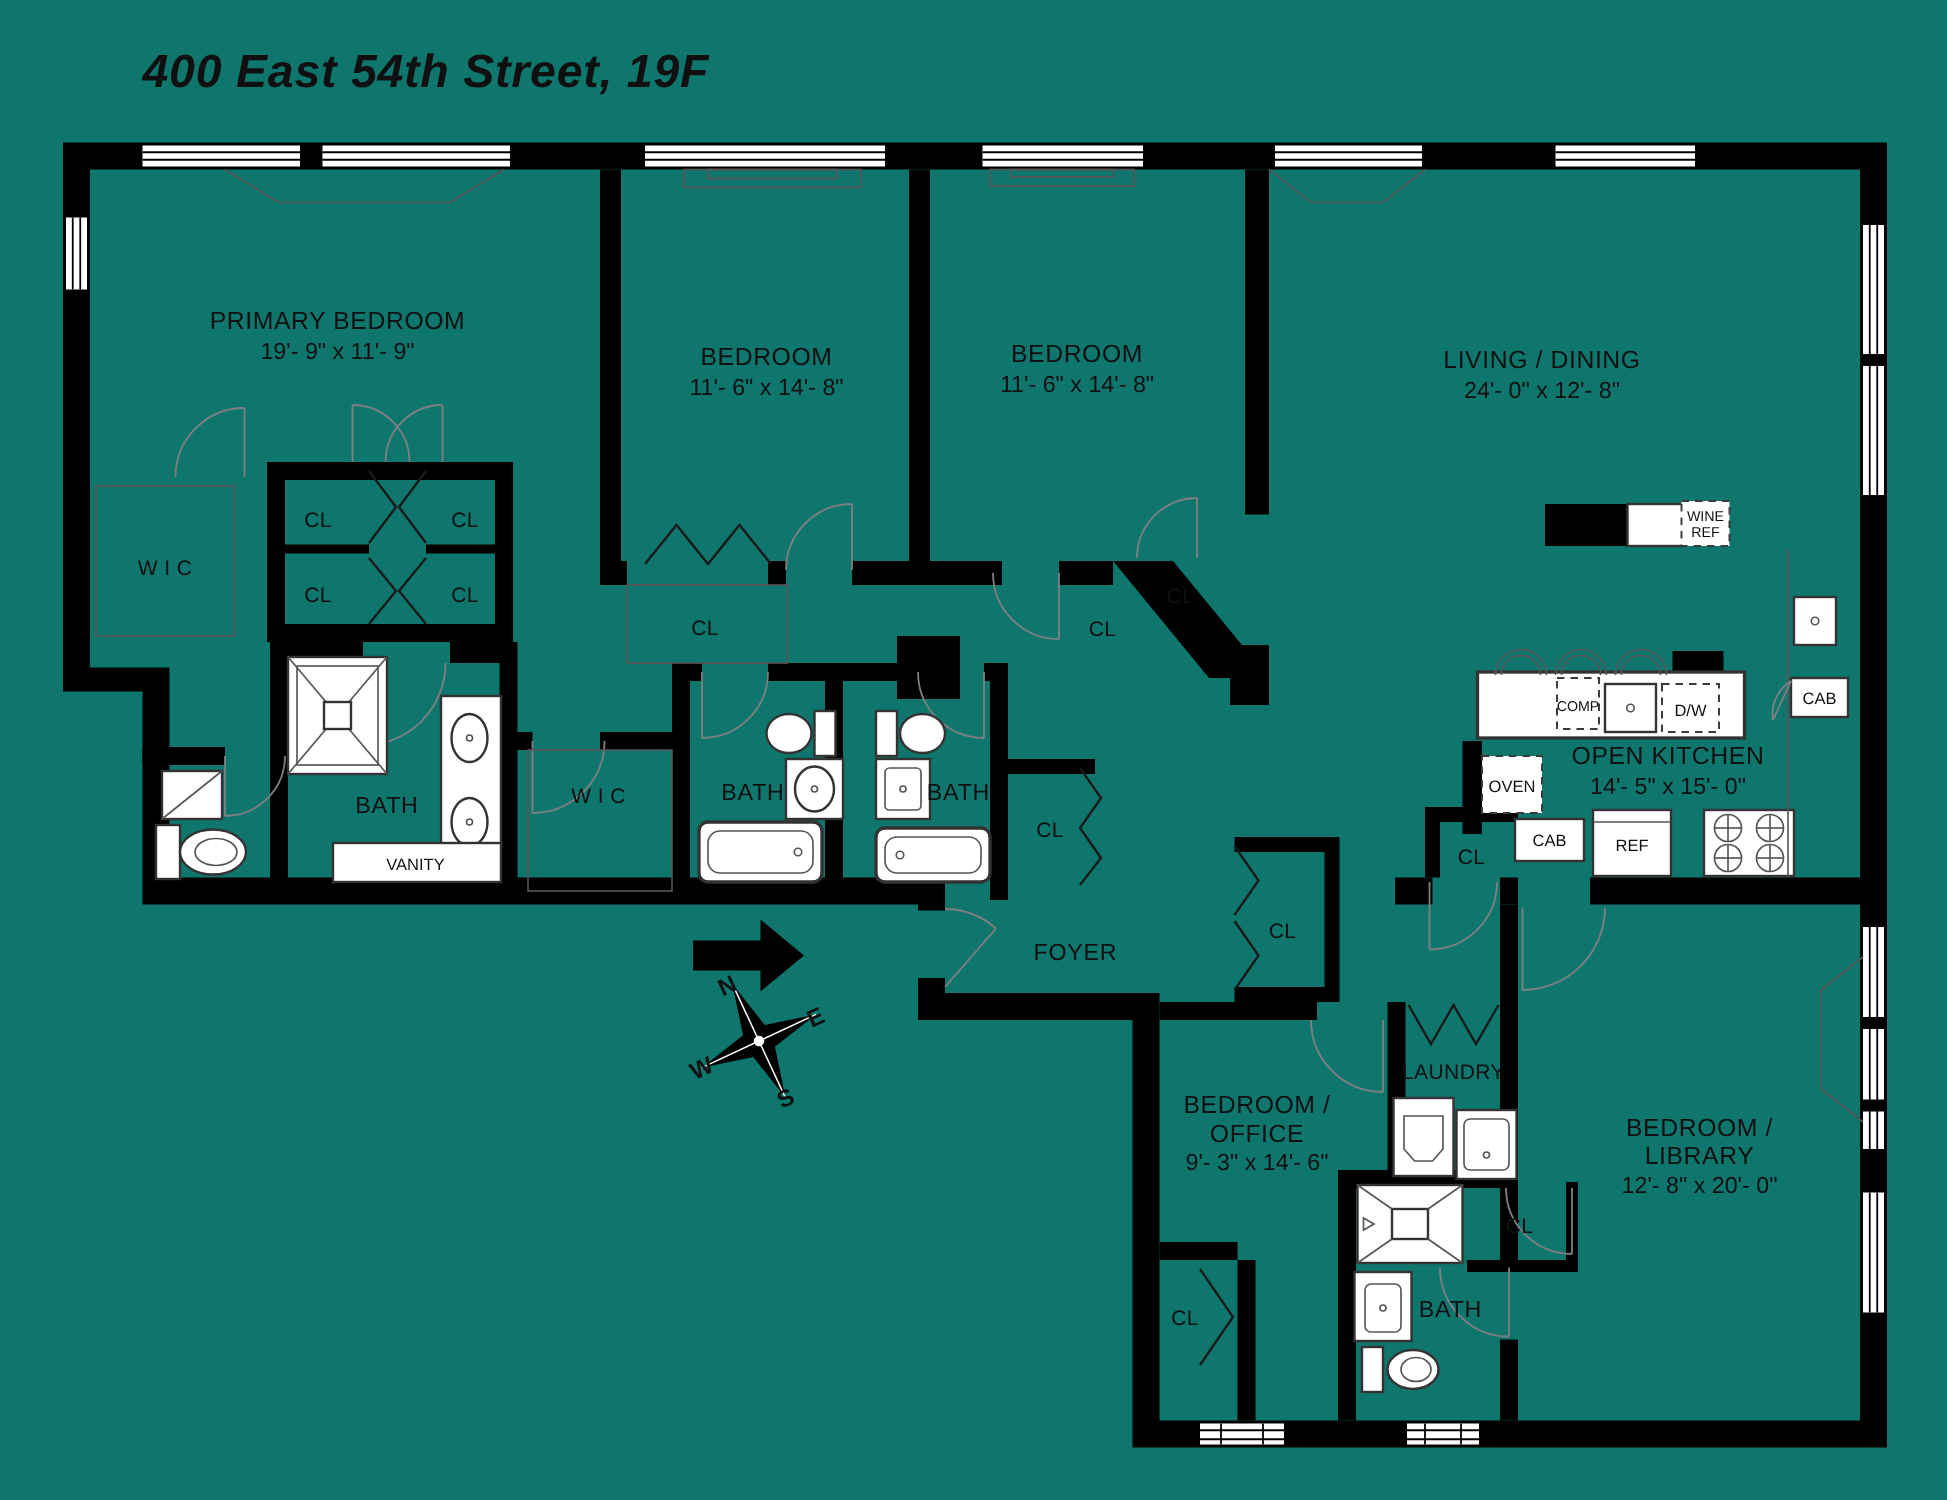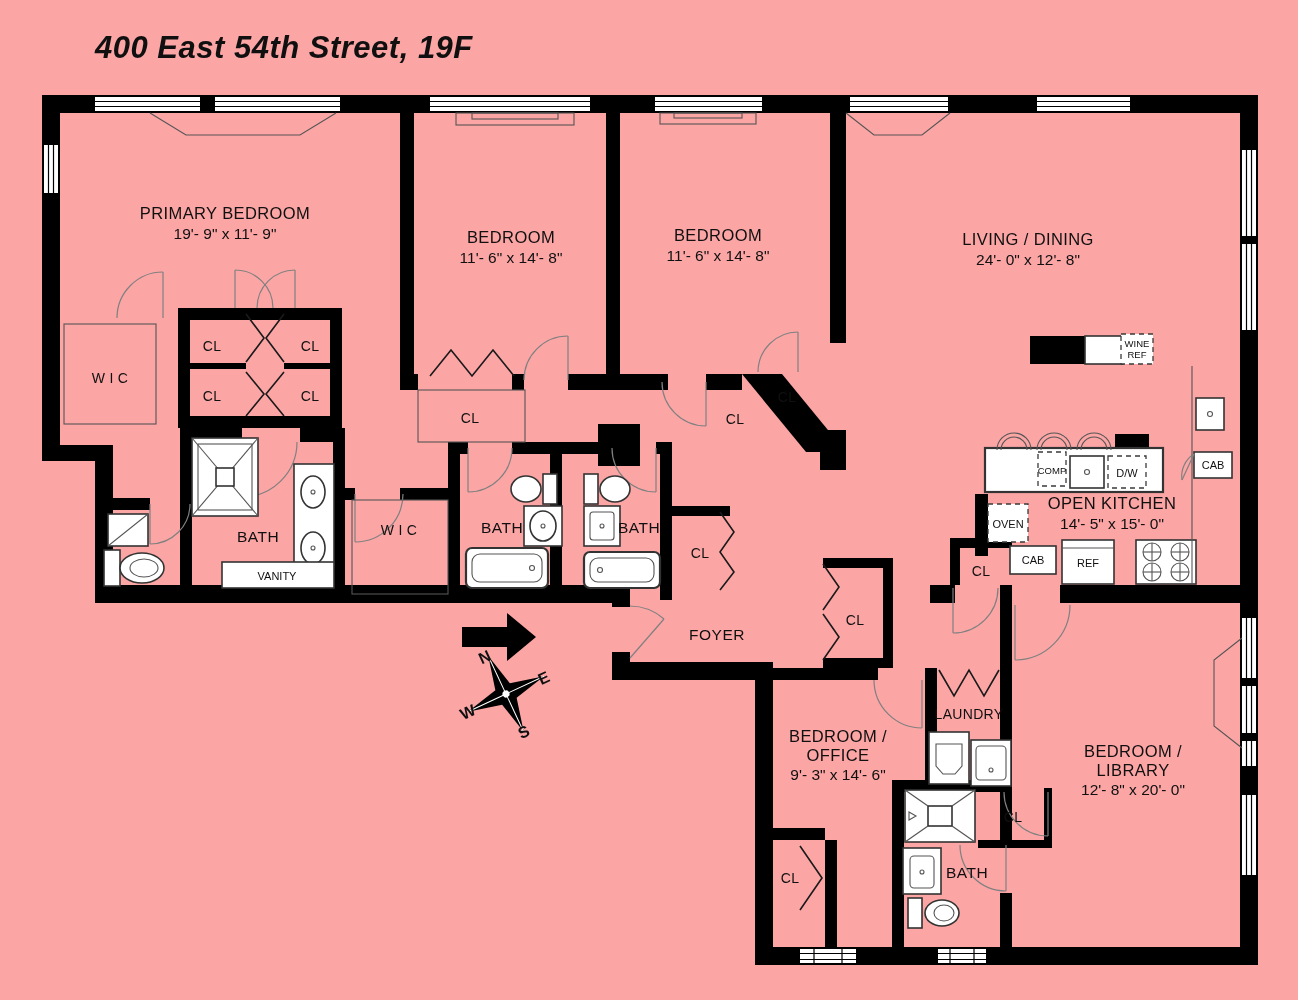--- a/index.html
+++ b/index.html
@@ -1,16 +1,16 @@
 <!DOCTYPE html>
 <html><head>
 <meta charset="utf-8">
 <style>
   html,body{margin:0;padding:0;background:#fff;}
-  .page{position:relative;width:1298px;height:1000px;background:#fca5a5;overflow:hidden;}
+  .page{position:relative;width:1298px;height:1000px;background:#0f766e;overflow:hidden;}
   svg{position:absolute;left:0;top:0;}
   text{fill:#101010;font-family:"Liberation Sans",sans-serif;text-anchor:middle;}
   .t-title{font-size:31px;font-weight:bold;font-style:italic;text-anchor:start;letter-spacing:.5px;}
   .t-room{font-size:16.5px;letter-spacing:.4px;}
   .t-dims{font-size:15.5px;}
   .t-med{font-size:15.5px;letter-spacing:.5px;}
   .t-sm{font-size:14px;letter-spacing:.3px;}
   .t-xs{font-size:11px;}
   .t-xxs{font-size:9.5px;}
   .t-comp{font-size:16px;font-weight:bold;}

